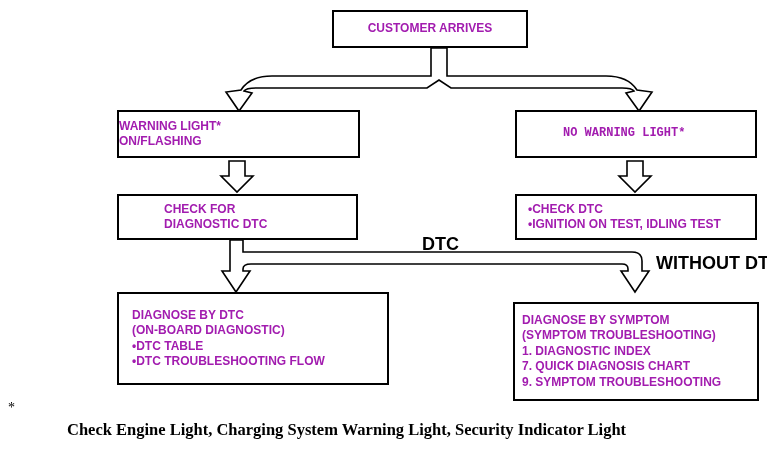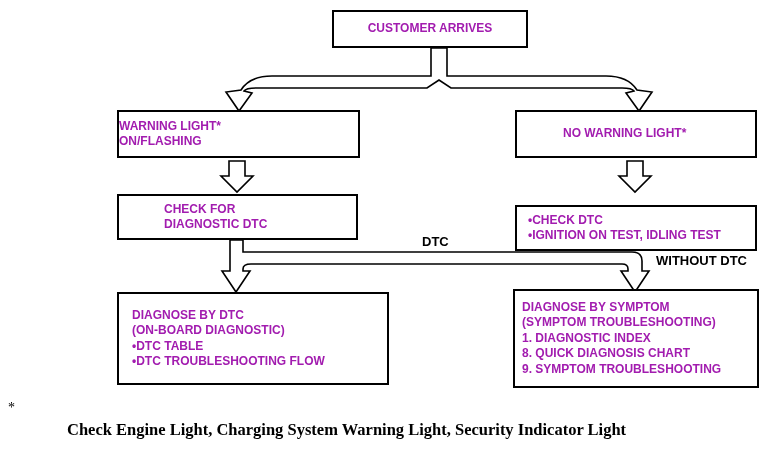--- a/index.html
+++ b/index.html
@@ -11,27 +11,27 @@
   .connectors path{fill:#ffffff;stroke:#000000;stroke-width:1.6;stroke-linejoin:miter;}
   .node{
     position:absolute;box-sizing:border-box;border:2px solid #000;background:#fff;
     display:flex;flex-direction:column;justify-content:center;
     font-size:12px;font-weight:700;line-height:15.5px;color:#a21caf;z-index:2;
     white-space:nowrap;
   }
   .node .ln{display:block;}
   .node-customer{left:332px;top:10px;width:196px;height:38px;align-items:center;}
   .node-warning{left:117px;top:110px;width:243px;height:48px;}
-  .node-nowarning{left:515px;top:110px;width:242px;height:48px;padding-left:46px;}
+  .node-nowarning{left:515px;top:110px;width:242px;height:48px;padding-left:46px;font-family:Liberation Mono, monospace;}
   .node-checkprior{left:117px;top:194px;width:241px;height:46px;padding-left:45px;}
-  .node-checkdtc{left:515px;top:194px;width:242px;height:46px;padding-left:11px;margin-top:11px;}
+  .node-checkdtc{left:515px;top:194px;width:242px;height:46px;padding-left:11px;}
   .node-diagdtc{left:117px;top:292px;width:272px;height:93px;padding-left:13px;}
-  .node-diagsym{left:513px;top:289px;width:246px;height:99px;padding-left:7px;}
+  .node-diagsym{left:513px;top:302px;width:246px;height:99px;padding-left:7px;}
   .edge-label{
-    position:absolute;font-size:13px;font-weight:700;color:#000;z-index:3;white-space:nowrap;
+    position:absolute;font-size:18px;font-weight:700;color:#000;z-index:3;white-space:nowrap;
   }
   .label-dtc{left:422px;top:234px;}
   .label-withoutdtc{left:656px;top:253px;}
   .footnote-marker{
     position:absolute;left:8px;top:400px;z-index:3;
     font-family:"Liberation Serif","DejaVu Serif",serif;font-size:14px;color:#000;
   }
   .footnote-text{
     position:absolute;left:35px;top:420px;z-index:3;white-space:nowrap;
     font-family:"Liberation Serif","DejaVu Serif",serif;font-size:16.5px;font-weight:700;color:#000;margin-left:32px;
@@ -84,21 +84,21 @@
     <span class="ln">DIAGNOSE BY DTC</span>
     <span class="ln">(ON-BOARD DIAGNOSTIC)</span>
     <span class="ln">•DTC TABLE</span>
     <span class="ln">•DTC TROUBLESHOOTING FLOW</span>
   </div>
 
   <div class="node node-diagsym">
     <span class="ln">DIAGNOSE BY SYMPTOM</span>
     <span class="ln">(SYMPTOM TROUBLESHOOTING)</span>
     <span class="ln">1. DIAGNOSTIC INDEX</span>
-    <span class="ln">8. QUICK DIAGNOSIS CHART</span>
+    <span class="ln">7. QUICK DIAGNOSIS CHART</span>
     <span class="ln">9. SYMPTOM TROUBLESHOOTING</span>
   </div>
 
   <div class="edge-label label-dtc">DTC</div>
   <div class="edge-label label-withoutdtc">WITHOUT DTC</div>
 
   <div class="footnote-marker">*</div>
   <div class="footnote-text">Check Engine Light, Charging System Warning Light, Security Indicator Light</div>
 
 </div>

